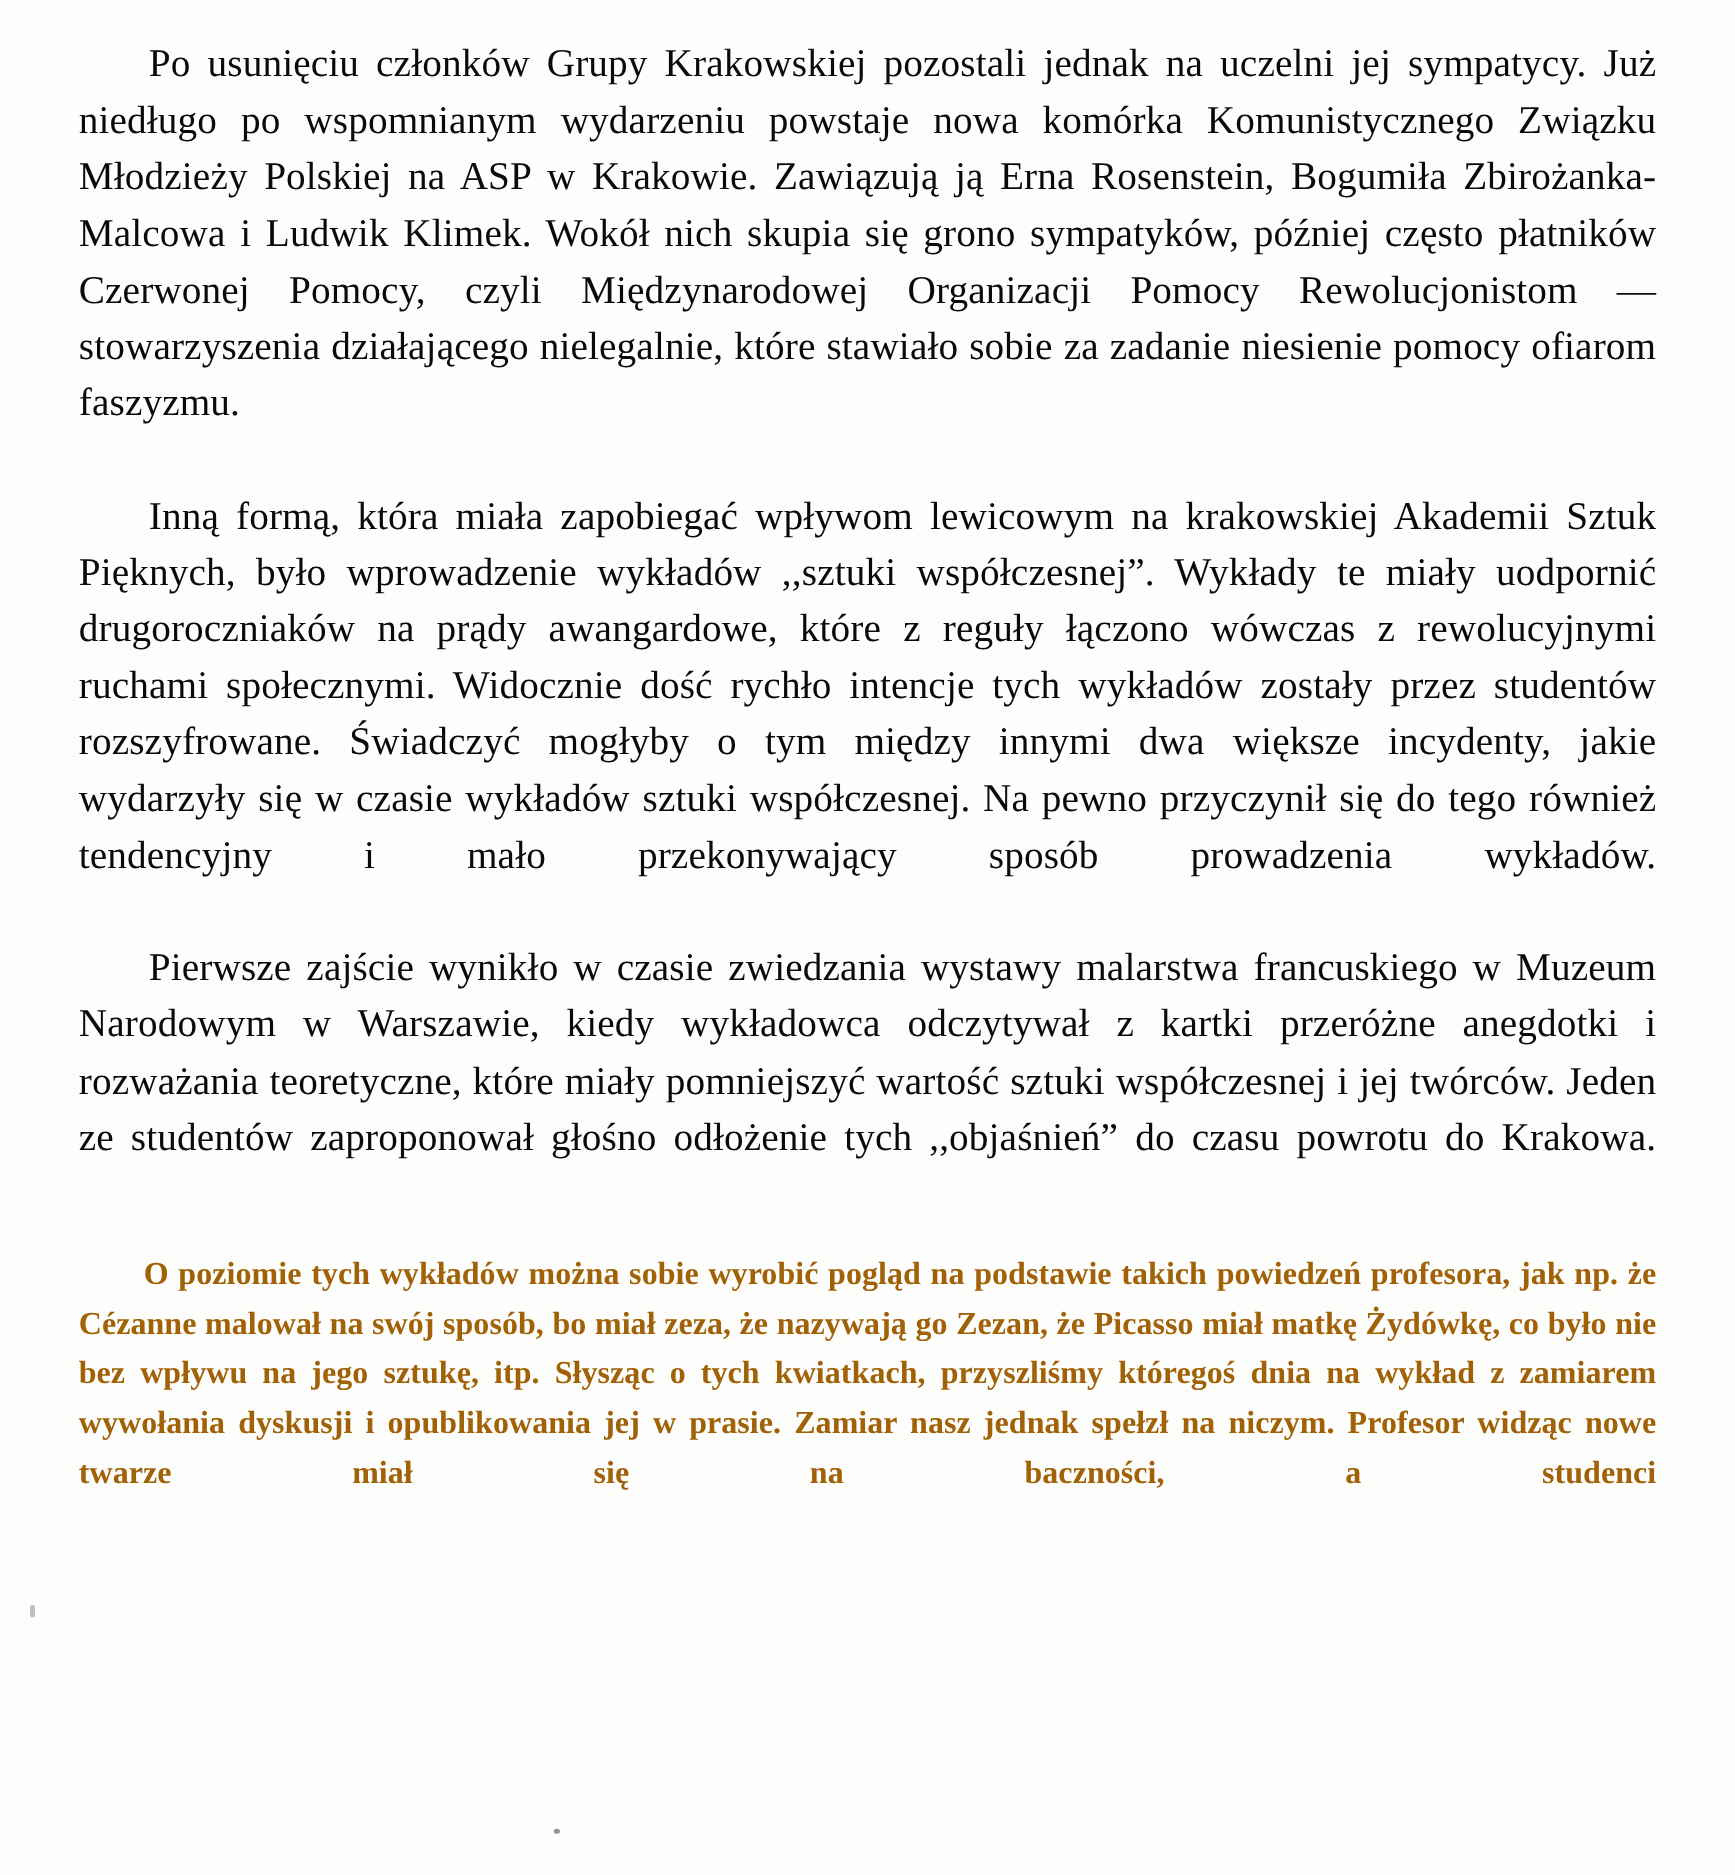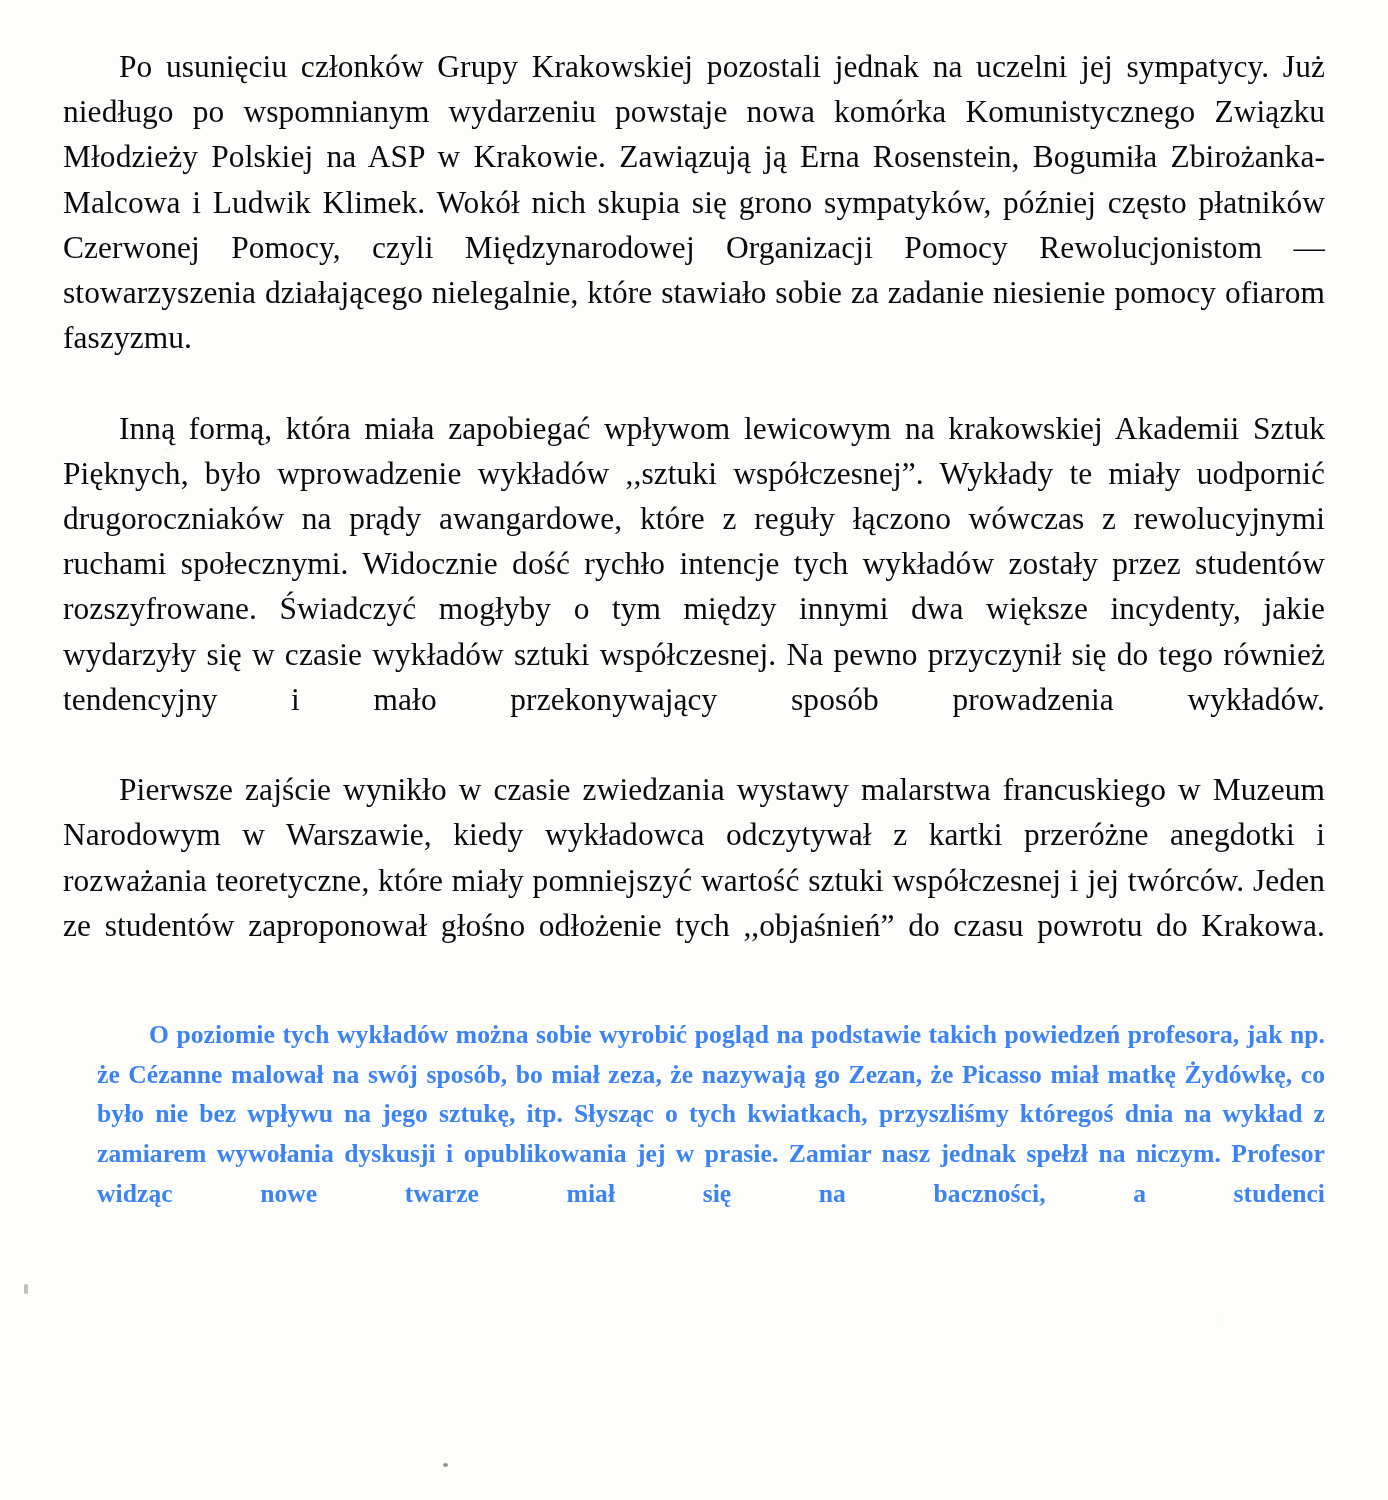--- a/index.html
+++ b/index.html
@@ -27,21 +27,21 @@
       radial-gradient(circle at 12% 30%, rgba(0,0,0,0.018) 0 2px, transparent 3px),
       radial-gradient(circle at 78% 12%, rgba(0,0,0,0.015) 0 2px, transparent 3px),
       radial-gradient(circle at 46% 72%, rgba(0,0,0,0.013) 0 2px, transparent 3px),
       radial-gradient(circle at 88% 88%, rgba(0,0,0,0.012) 0 2px, transparent 3px);
     opacity: 0.9;
   }
 
   .text-column {
     position: absolute;
     left: 63px;
-    top: 44px;
+    top: 28px;
     width: 1262px;
   }
 
   p {
     margin: 0;
     color: #0a0a0a;
     font-family: "Liberation Serif", "DejaVu Serif", serif;
     text-align: justify;
     text-justify: inter-word;
     -webkit-font-smoothing: none;
@@ -69,22 +69,21 @@
     margin-top: 22px;
   }
 
   .quote-par {
     font-size: 25.6px;
     line-height: 39.6px;
     font-weight: 700;
     text-indent: 52px;
     letter-spacing: 0.05px;
     word-spacing: 0.3px;
-    color: #3b82f6;
-    margin-left: 34px;
+    color: #a16207;
   }
 
   
   .ink-speck {
     position: absolute;
     left: 443px;
     top: 1463px;
     width: 5px;
     height: 4px;
     background: #3a3a3a;

